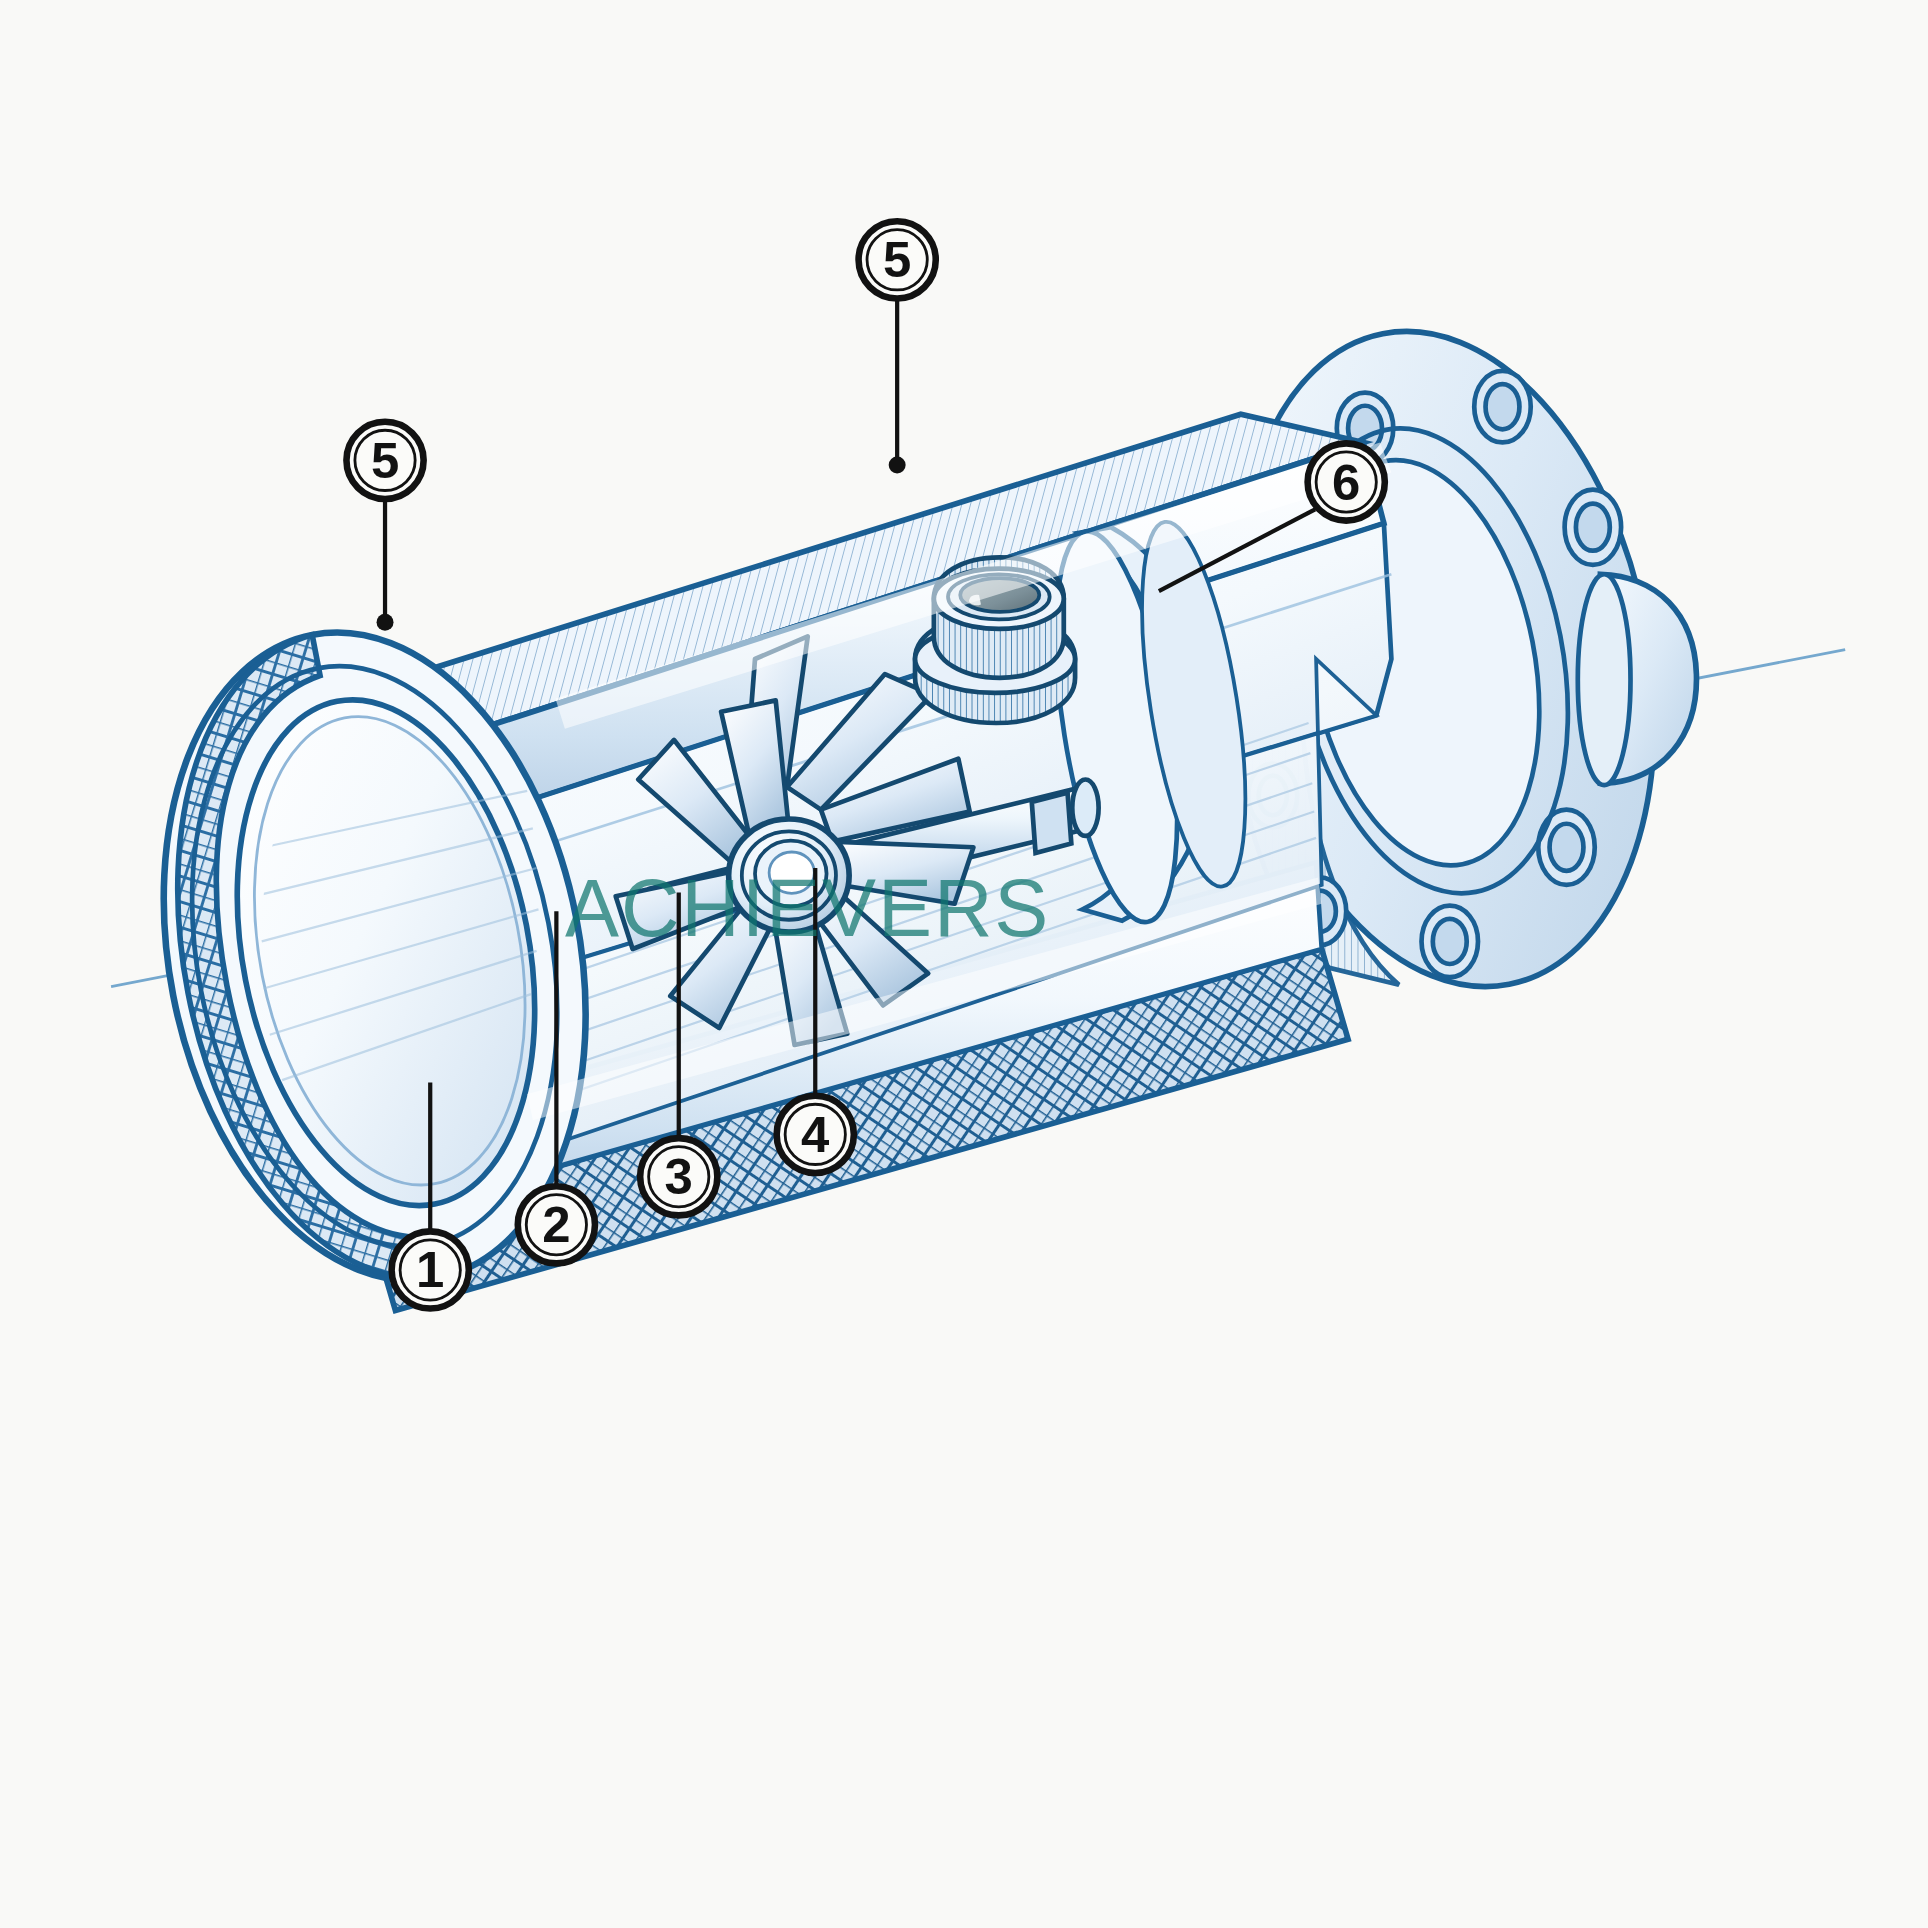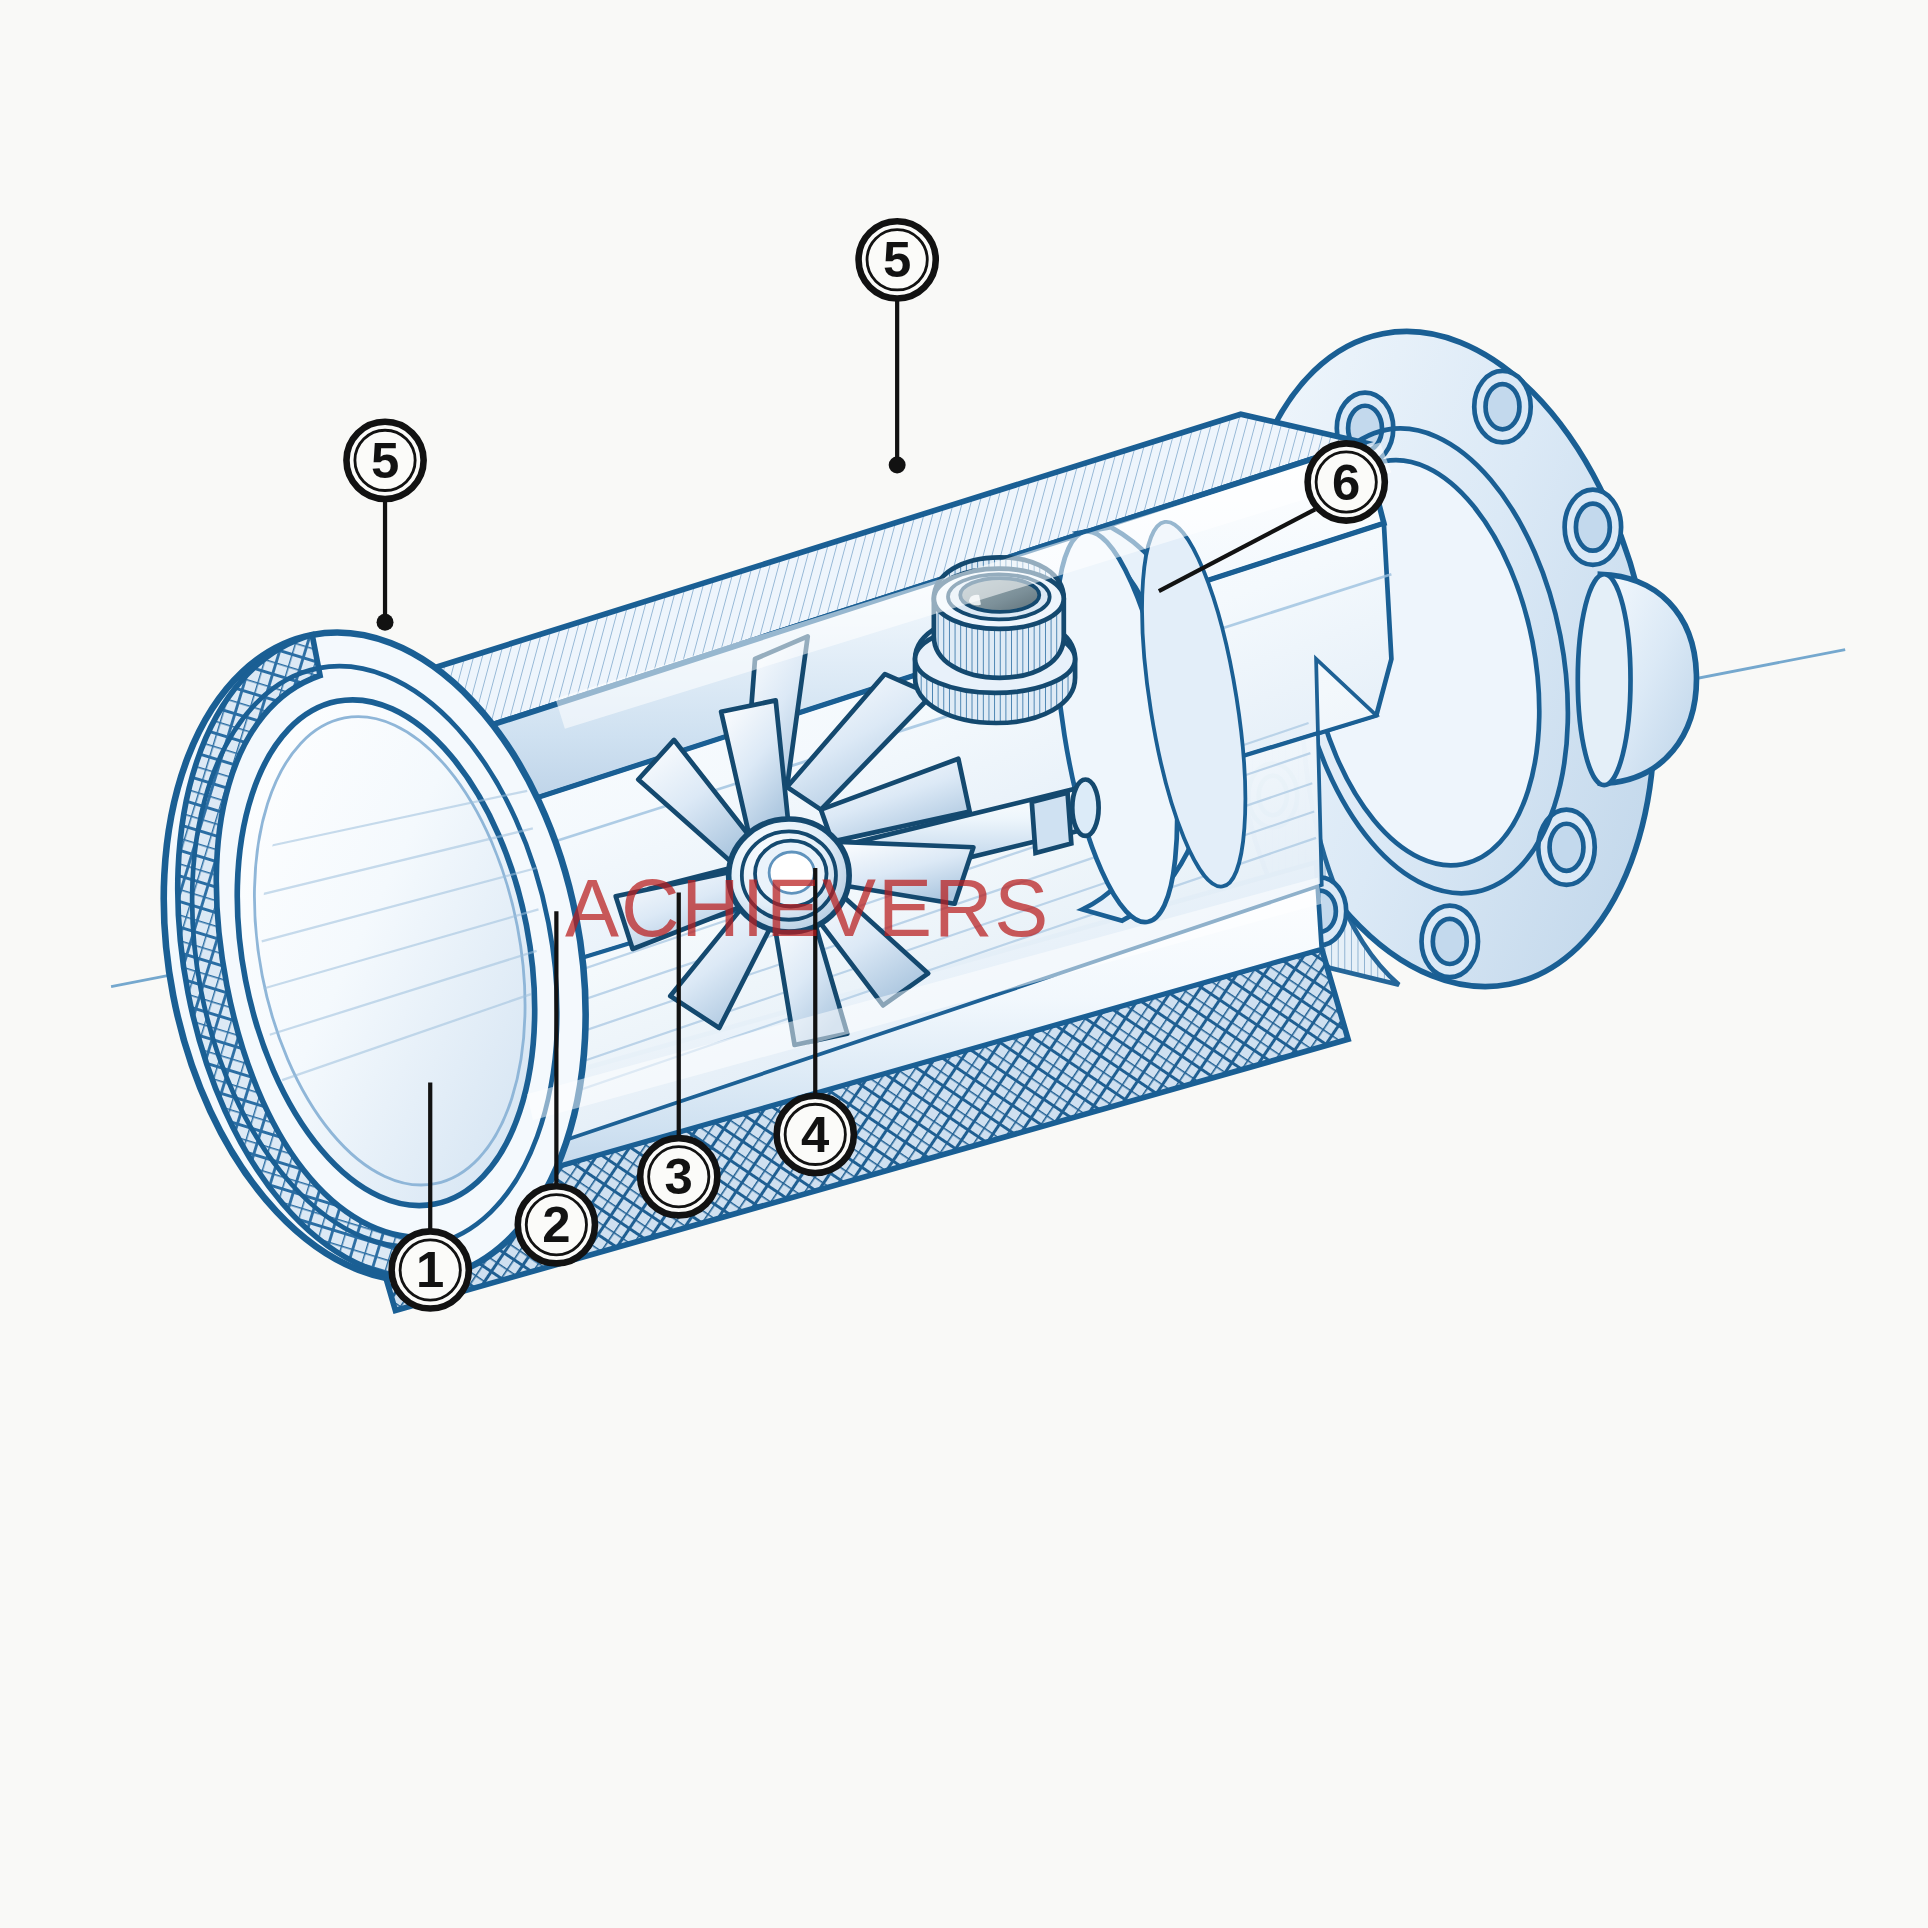--- a/index.html
+++ b/index.html
@@ -349,16 +349,16 @@
         </g>
         <g>
           <line x1="1397" y1="541" x2="1231" y2="628" stroke="#121212" stroke-width="4.5"></line>
           <circle cx="1430" cy="512" r="41" fill="#fbfbf9" stroke="#121212" stroke-width="7"></circle>
           <circle cx="1430" cy="512" r="32" fill="none" stroke="#121212" stroke-width="3"></circle>
           <text x="1430" y="512" text-anchor="middle" dominant-baseline="central" font-family="&quot;Liberation Sans&quot;, sans-serif" font-size="54" font-weight="700" fill="#121212">6</text>
         </g>
       </g>
   </svg>
 
-  <div class="wm" style="left: 565px; top: 862px; font-size: 81px; color: #b91c1c; opacity: 0.72;">ACHIEVERS</div>
+  <div class="wm" style="left: 565px; top: 862px; font-size: 81px; color: #0f766e; opacity: 0.72;">ACHIEVERS</div>
 
 </div>
 
 
 </body></html>

